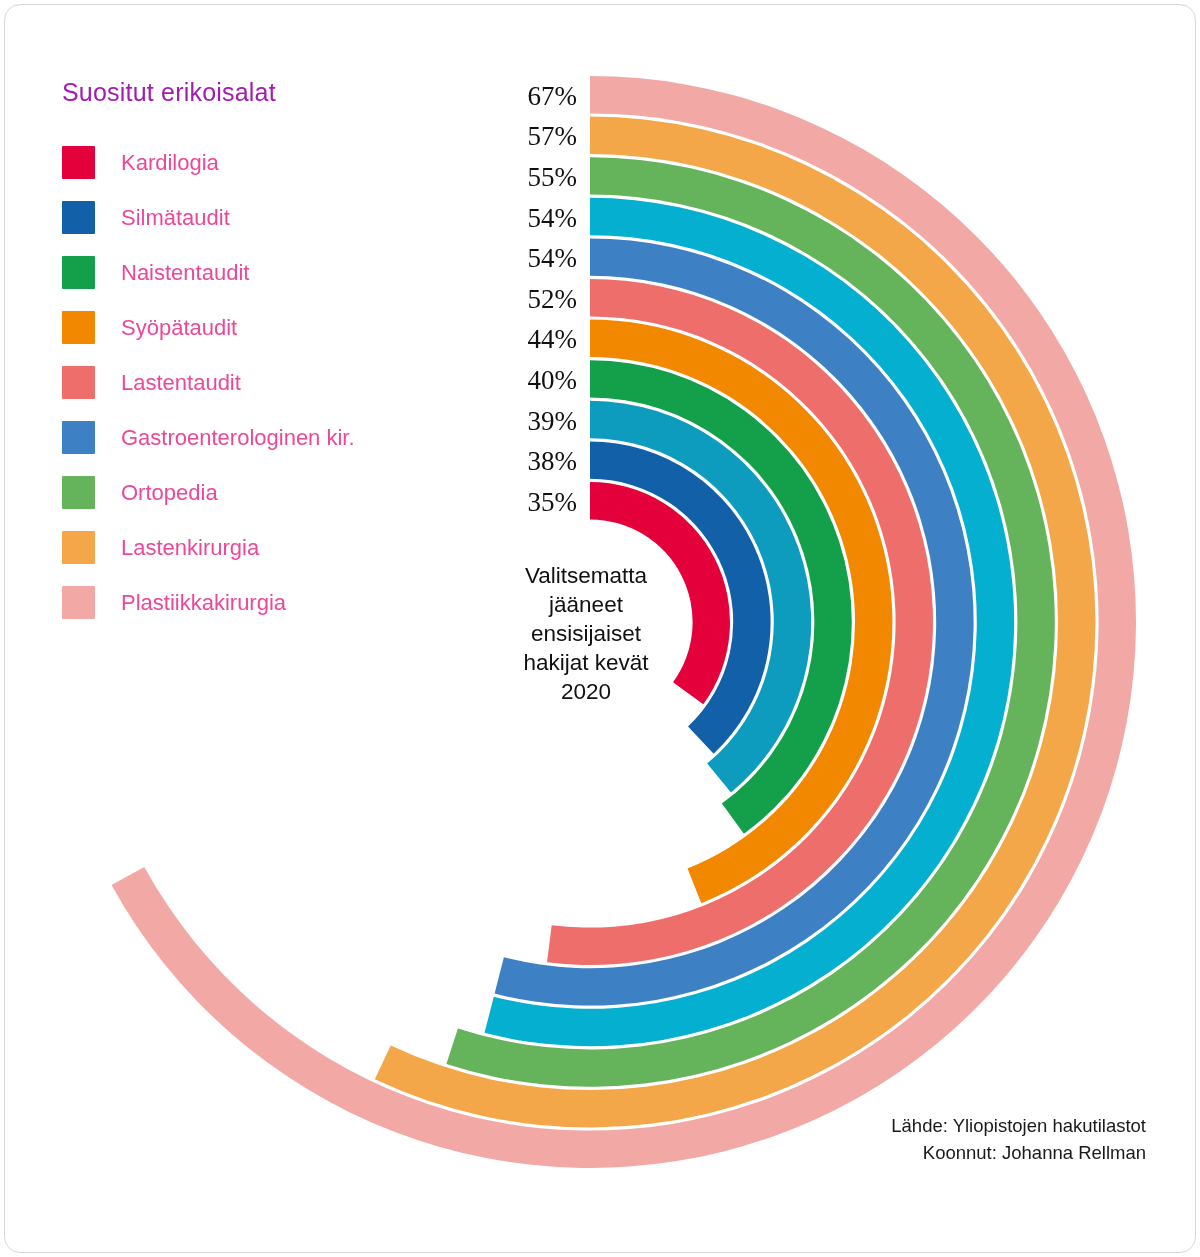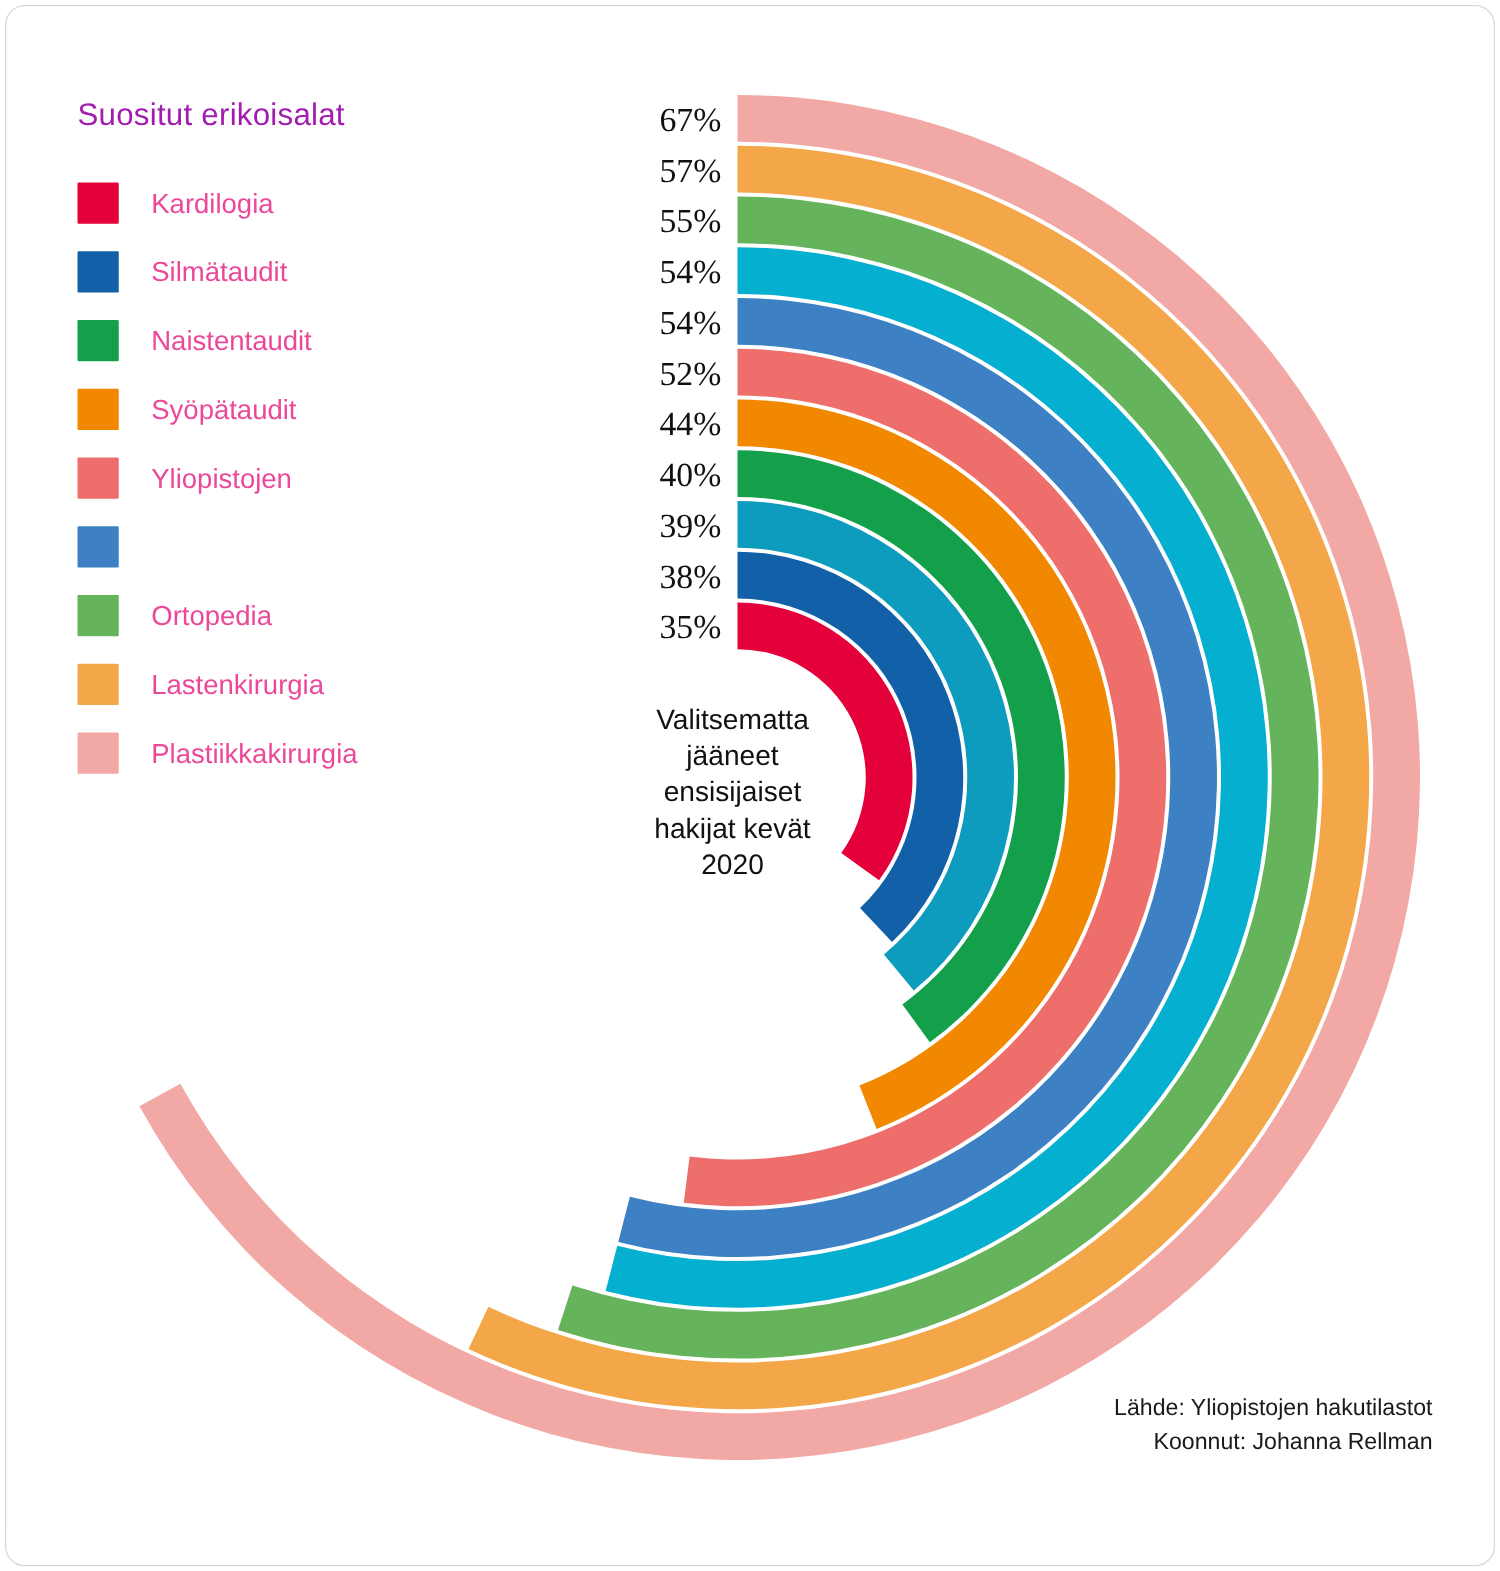--- a/index.html
+++ b/index.html
@@ -111,24 +111,25 @@
         <div class="legend-row">
           <span class="legend-swatch" style="background: rgb(20, 160, 74);"></span>
           <span class="legend-label">Naistentaudit</span>
         </div>
         <div class="legend-row">
           <span class="legend-swatch" style="background: rgb(242, 135, 0);"></span>
           <span class="legend-label">Syöpätaudit</span>
         </div>
         <div class="legend-row">
           <span class="legend-swatch" style="background: rgb(238, 110, 107);"></span>
-          <span class="legend-label">Yliopistojen</span>
+          <span class="legend-label">Lastentaudit</span>
         </div>
         <div class="legend-row">
           <span class="legend-swatch" style="background: rgb(61, 128, 196);"></span>
+          <span class="legend-label">Gastroenterologinen kir.</span>
         </div>
         <div class="legend-row">
           <span class="legend-swatch" style="background: rgb(101, 179, 91);"></span>
           <span class="legend-label">Ortopedia</span>
         </div>
         <div class="legend-row">
           <span class="legend-swatch" style="background: rgb(243, 167, 73);"></span>
           <span class="legend-label">Lastenkirurgia</span>
         </div>
         <div class="legend-row">

